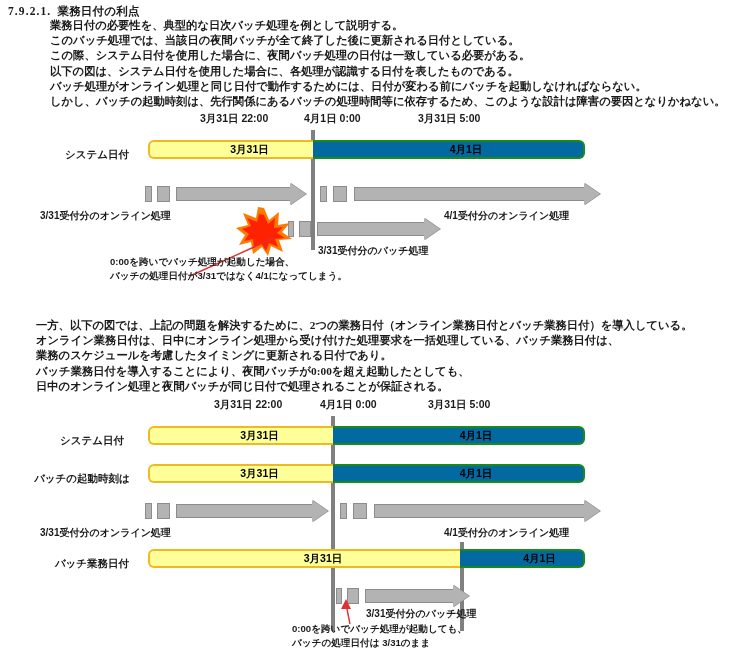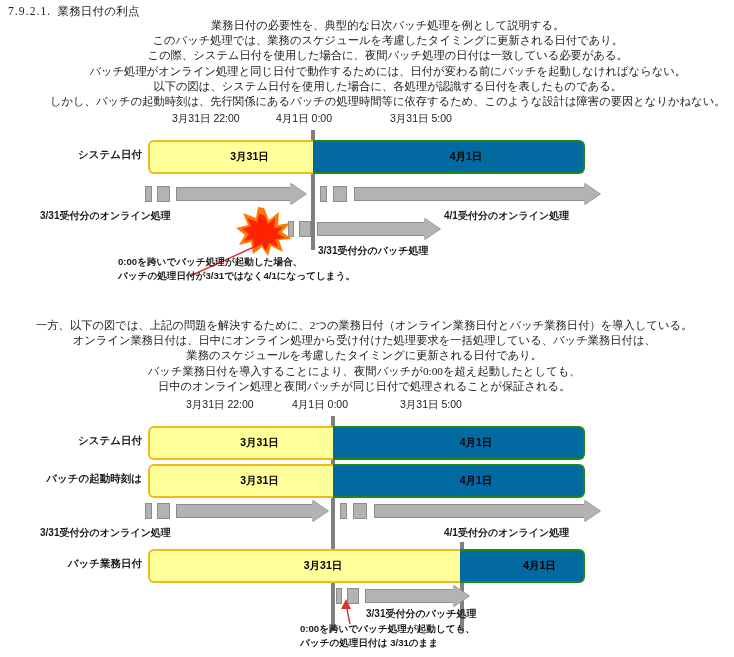--- a/index.html
+++ b/index.html
@@ -8,68 +8,69 @@
     width: 734px;
     height: 657px;
     background: #ffffff;
     font-family: "Liberation Sans", "DejaVu Sans", sans-serif;
     color: #1a1a1a;
     position: relative;
     overflow: hidden;
   }
 
   
-  .prose { position: absolute; font-family: "Liberation Serif", "DejaVu Serif", serif; }
+  .prose { position: absolute; font-family: "Liberation Serif", "DejaVu Serif", serif; font-weight: bold; }
   .sec-head {
     left: 8px; top: 4px;
     font-size: 11.5px;
     letter-spacing: 0.2px;
     white-space: nowrap;
   }
   .sec-num { letter-spacing: 1.1px; }
-  .para { font-size: 11.3px; line-height: 15.2px; white-space: nowrap; text-align: center; }
+  .para { font-size: 11.3px; line-height: 15.2px; white-space: nowrap; }
   .para-a { left: 50px; top: 18px; }
   .para-b { left: 36px; top: 318px; }
   .para p { margin: 0; }
 
   
   .diagram { position: absolute; left: 0; width: 734px; }
   #diagram-1 { top: 108px; height: 190px; }
   #diagram-2 { top: 394px; height: 260px; }
 
   
   .tick-label {
     position: absolute;
     font-size: 10.5px;
-    font-weight: normal;
-    white-space: nowrap;
-    font-family: "Liberation Sans", "DejaVu Sans", sans-serif;
+    font-weight: bold;
+    white-space: nowrap;
+    font-family: "Liberation Sans", "DejaVu Sans", sans-serif;
+    margin-left: 28px;
   }
 
   
   .vrule {
     position: absolute;
     width: 4px;
     background: #808080;
   }
 
   
   .row-label {
     position: absolute;
     font-size: 10.5px;
     font-weight: bold;
     white-space: nowrap;
-    text-align: right;
+    text-align: center;
     font-family: "Liberation Sans", "DejaVu Sans", sans-serif;
   }
 
   
   .bar {
     position: absolute;
-    height: 34px;
+    height: 19px;
     display: flex;
     align-items: center;
     justify-content: center;
     font-size: 10.5px;
     font-weight: bold;
     color: #000;
     padding-left: 36px;
   }
   .bar-yellow {
     background: #ffff99;
@@ -126,41 +127,40 @@
   }
 
   
   .callout {
     position: absolute;
     font-size: 9.6px;
     font-weight: bold;
     line-height: 13.5px;
     white-space: nowrap;
     font-family: "Liberation Sans", "DejaVu Sans", sans-serif;
-    margin-left: 8px;
   }
   .callout p { margin: 0; }
 
   .leader { position: absolute; overflow: visible; }
   .burst { position: absolute; }
 </style>
 </head>
 <body>
 
 <div class="prose sec-head">
   <span class="sec-num">7.9.2.1.</span>
   &nbsp;<span>業務日付の利点</span>
 </div>
 
 <div class="prose para para-a">
   <p>業務日付の必要性を、典型的な日次バッチ処理を例として説明する。</p>
-  <p>このバッチ処理では、業務のスケジュールを考慮したタイミングに更新される日付であり。</p>
+  <p>このバッチ処理では、当該日の夜間バッチが全て終了した後に更新される日付としている。</p>
   <p>この際、システム日付を使用した場合に、夜間バッチ処理の日付は一致している必要がある。</p>
+  <p>以下の図は、システム日付を使用した場合に、各処理が認識する日付を表したものである。</p>
   <p>バッチ処理がオンライン処理と同じ日付で動作するためには、日付が変わる前にバッチを起動しなければならない。</p>
-  <p>以下の図は、システム日付を使用した場合に、各処理が認識する日付を表したものである。</p>
   <p>しかし、バッチの起動時刻は、先行関係にあるバッチの処理時間等に依存するため、このような設計は障害の要因となりかねない。</p>
 </div>
 
 <div class="diagram" id="diagram-1">
 
   <div class="tick-label" style="left:172px; top:4px;">3月31日 22:00</div>
   <div class="tick-label" style="left:276px; top:4px;">4月1日 0:00</div>
   <div class="tick-label" style="left:390px; top:4px;">3月31日 5:00</div>
 
   <div class="vrule" style="left:311px; top:22px; height:120px;"></div>

